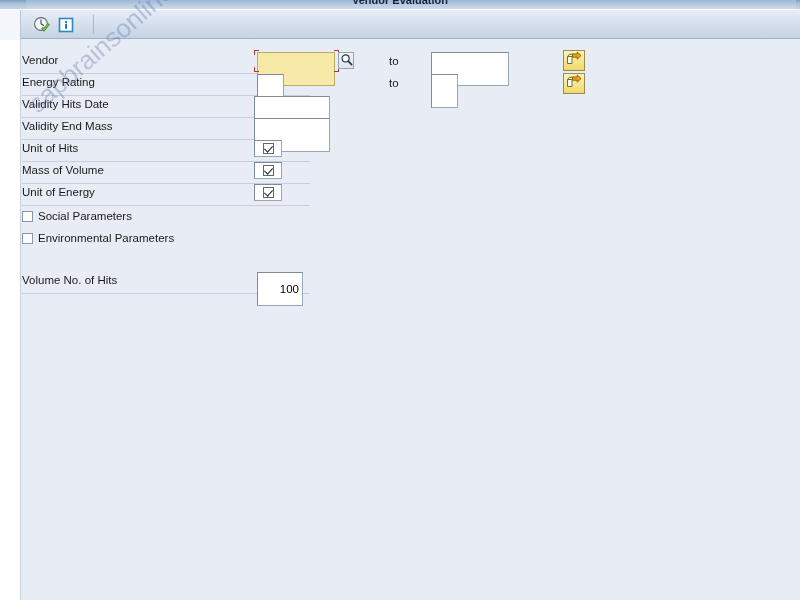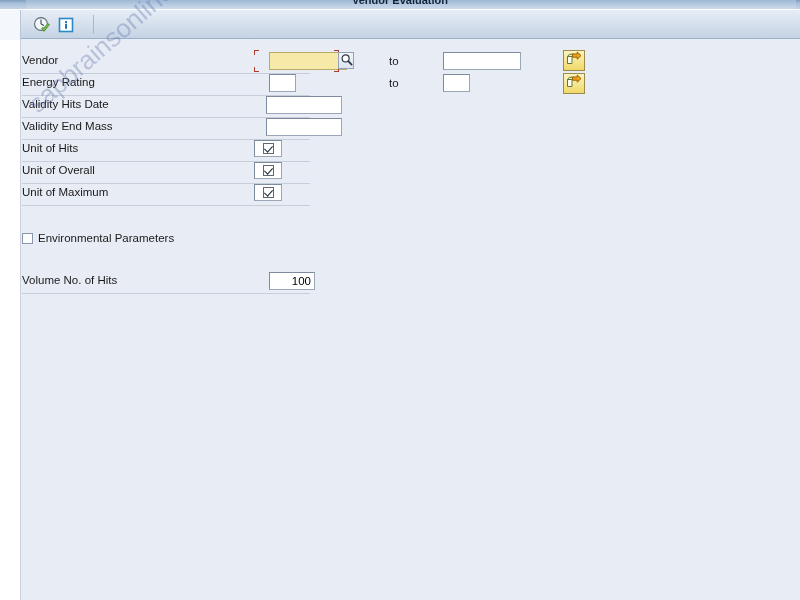--- a/index.html
+++ b/index.html
@@ -108,24 +108,23 @@
 
   
   .fld {
     position: absolute;
     background: #ffffff;
     border: 1px solid #9aa7b8;
     border-top-color: #7d8b9e;
     border-left-color: #7d8b9e;
     font-size: 11.5px;
     color: #000;
-    padding: 0 3px;
+    padding: 16px 3px;
     line-height: 15px;
     outline: none;
-    margin-left: 12px;
   }
   .fld.num { text-align: right; }
   .fld.focus {
     background: #f7e9a8;
     border: 1px solid #b9a96b;
   }
 
   
   .focus-frame {
     position: absolute;
@@ -344,35 +343,39 @@
 
   <div class="row" style="top:99px;">
     <span class="row-label">Unit of Hits</span>
   </div>
   <div class="rule" style="top:121px;"></div>
   <div class="cbwell" style="left:232px; top:100px;">
     <span class="cbox checked"></span>
   </div>
 
   <div class="row" style="top:121px;">
-    <span class="row-label">Unit of Overall</span>
+    <span class="row-label">Mass of Volume</span>
   </div>
   <div class="rule" style="top:143px;"></div>
   <div class="cbwell" style="left:232px; top:122px;">
     <span class="cbox checked"></span>
   </div>
 
   <div class="row" style="top:143px;">
-    <span class="row-label">Unit of Maximum</span>
+    <span class="row-label">Unit of Energy</span>
   </div>
   <div class="rule" style="top:165px;"></div>
   <div class="cbwell" style="left:232px; top:144px;">
     <span class="cbox checked"></span>
   </div>
 
+  <div class="cbrow" style="top:167px;">
+    <span class="cbox2"></span>
+    <span class="cblabel">Social Parameters</span>
+  </div>
 
   <div class="cbrow" style="top:189px;text-align:center;">
     <span class="cbox2"></span>
     <span class="cblabel">Environmental Parameters</span>
   </div>
 
 
   <div class="row" style="top:231px;">
     <span class="row-label">Volume No. of Hits</span>
   </div>

